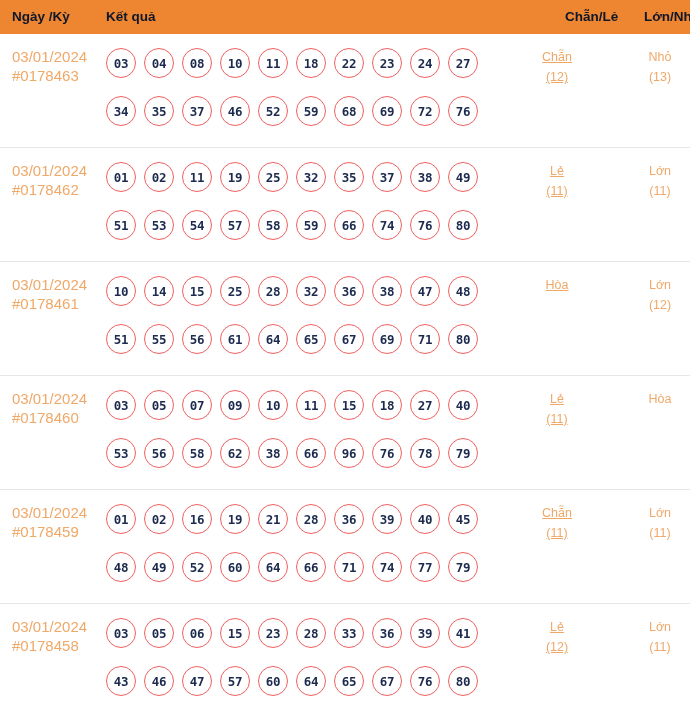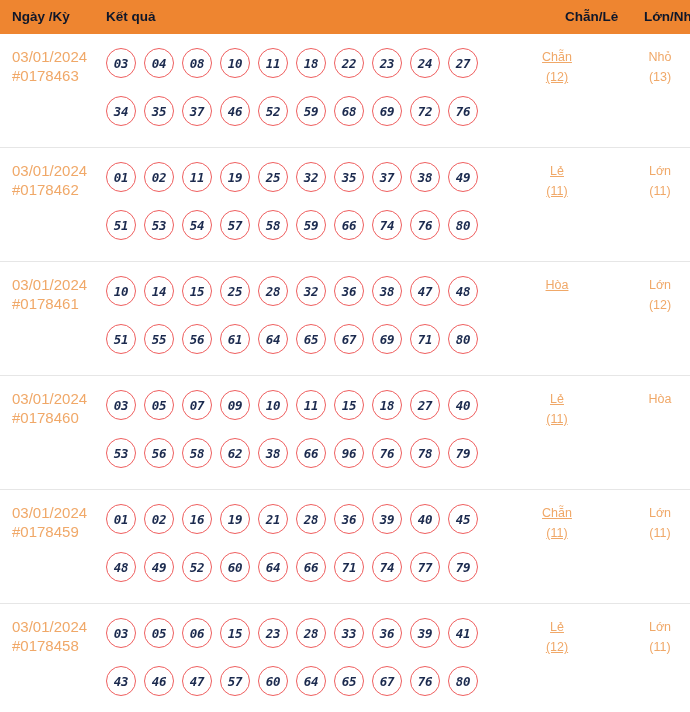--- a/index.html
+++ b/index.html
@@ -64,21 +64,20 @@
     position: absolute;
     left: 106px;
     top: 10px;
     width: 400px;
   }
   .ball-row {
     display: flex;
     gap: 8px;
     height: 38px;
     align-items: center;
-    font-style: italic;
   }
   .ball-row.second { margin-top: 10px; }
   .ball {
     width: 30px;
     height: 30px;
     flex: 0 0 30px;
     border: 1.4px solid #ef5f5f;
     border-radius: 50%;
     box-sizing: border-box;
     display: flex;

